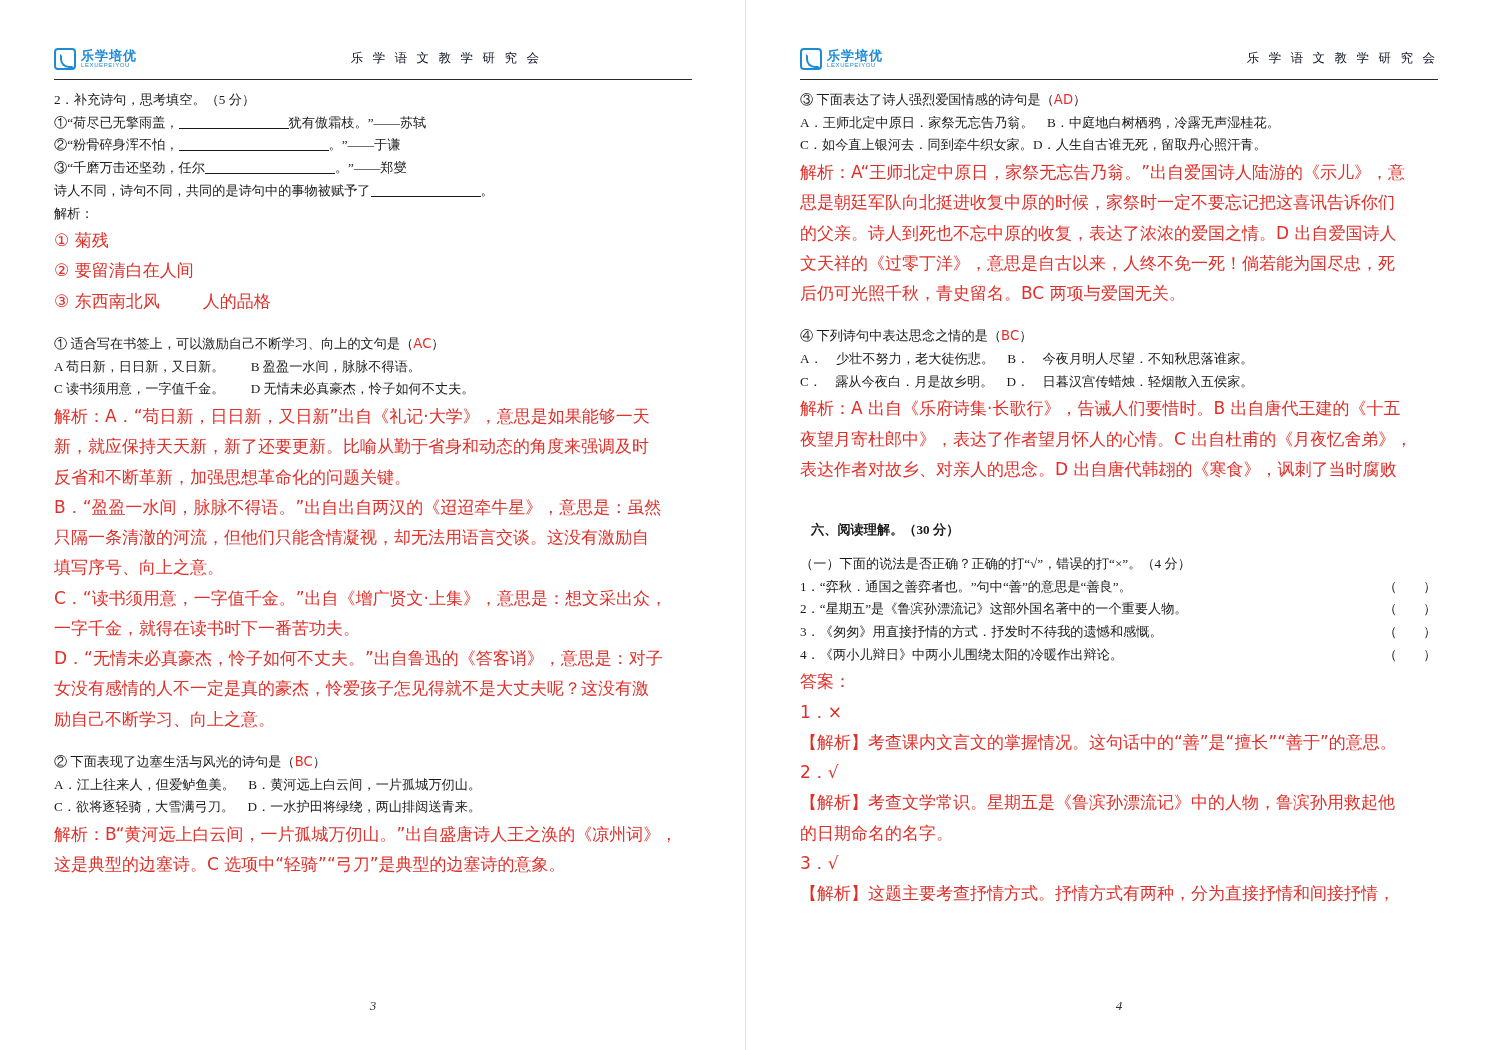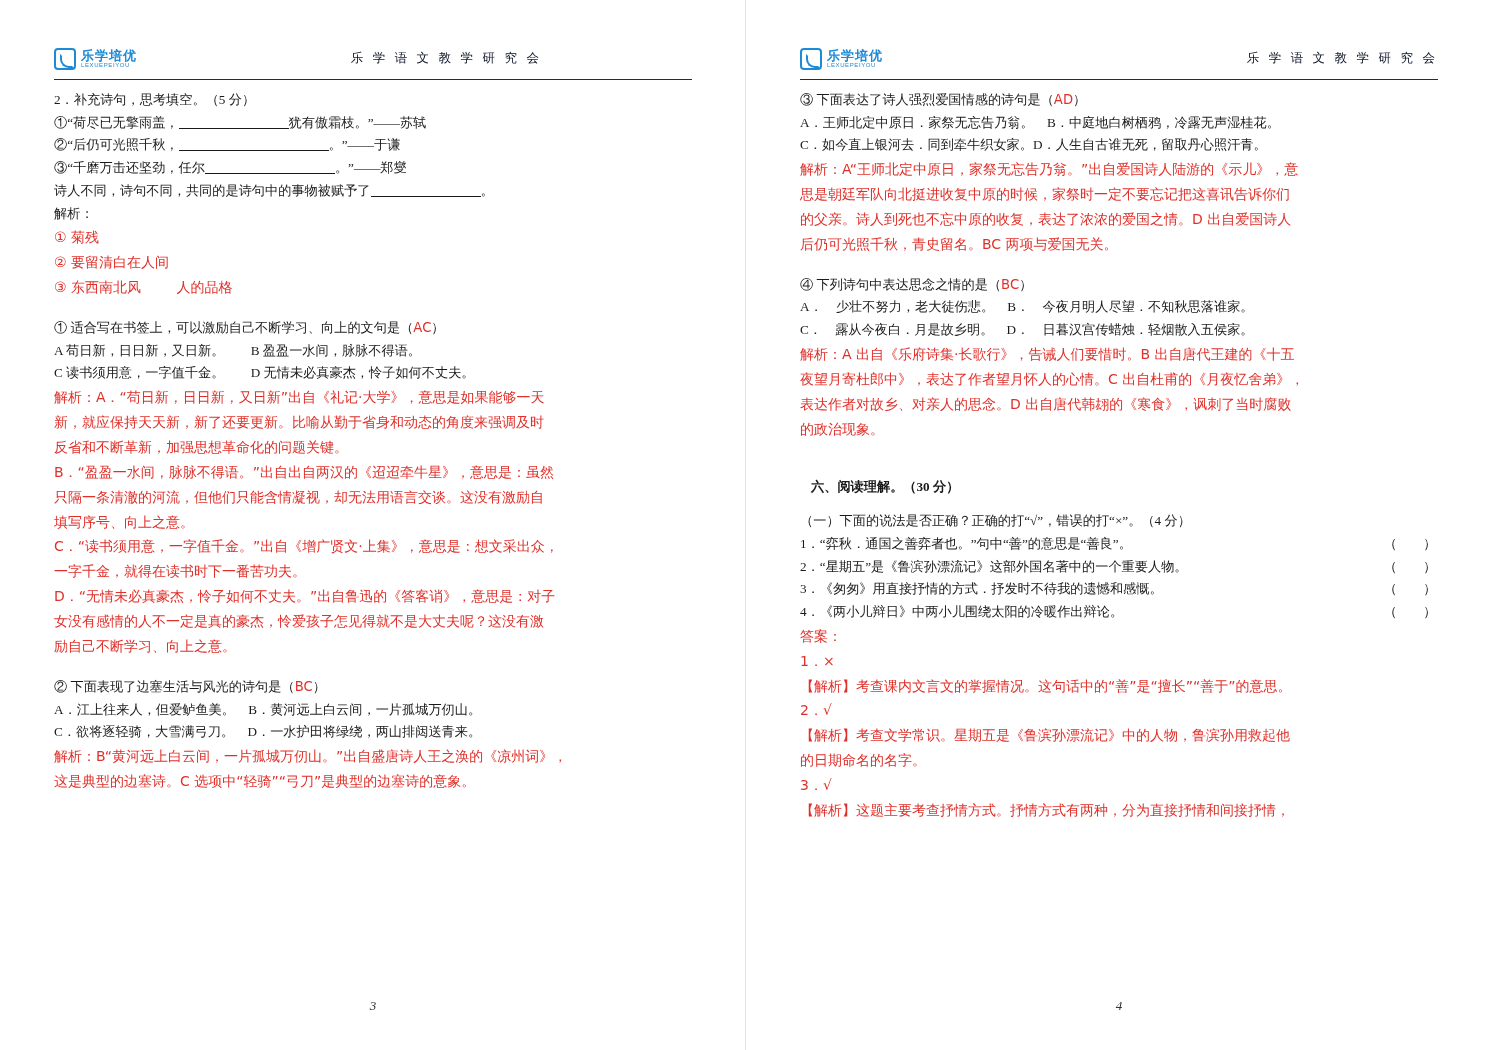--- a/index.html
+++ b/index.html
@@ -83,21 +83,21 @@
     display: inline-block;
     border-bottom: 1px solid #1a1a1a;
     vertical-align: -2px;
   }
   .b-md { width: 110px; }
   .b-lg { width: 130px; }
   .b-xl { width: 150px; }
   .red {
     color: #e0302a;
     font-family: "DejaVu Sans", sans-serif;
-    font-size: 14px;
+    font-size: 17px;
     line-height: 1.78;
   }
   .red-ans { color: #e0302a; font-family: "DejaVu Sans", sans-serif; }
   .gap-m { height: 17px; }
   .gap-l { height: 24px; }
   .sect-title { font-weight: bold; margin: 11px; }
   .checkline { display: flex; align-items: flex-end; }
   .checkline .txt { flex: 0 0 auto; }
   .checkline .dots { flex: 1 1 auto; }
   .pbracket {
@@ -133,21 +133,21 @@
       </div>
       <div class="header-title hdr-center">乐 学 语 文 教 学 研 究 会</div>
     </div>
 
     <div class="body">
 
       <p class="ln q-title">2．补充诗句，思考填空。（5 分）</p>
 
       <p class="ln"><span>①“荷尽已无擎雨盖，</span><span class="blank b-md"></span><span>犹有傲霜枝。”——苏轼</span></p>
 
-      <p class="ln"><span>②“后仍可光照千秋，</span><span class="blank b-xl"></span><span>。”——于谦</span></p>
+      <p class="ln"><span>②“粉骨碎身浑不怕，</span><span class="blank b-xl"></span><span>。”——于谦</span></p>
 
       <p class="ln"><span>③“千磨万击还坚劲，任尔</span><span class="blank b-lg"></span><span>。”——郑燮</span></p>
 
       <p class="ln"><span>诗人不同，诗句不同，共同的是诗句中的事物被赋予了</span><span class="blank b-md"></span><span>。</span></p>
 
       <p class="ln">解析：</p>
       <p class="ln red">① 菊残</p>
       <p class="ln red">② 要留清白在人间</p>
       <p class="ln red">③ 东西南北风        人的品格</p>
 
@@ -197,32 +197,32 @@
     </div>
 
     <div class="body">
 
       <p class="ln"><span>③ 下面表达了诗人强烈爱国情感的诗句是（</span><span class="red-ans">AD</span><span>）</span></p>
       <p class="ln">A．王师北定中原日．家祭无忘告乃翁。　B．中庭地白树栖鸦，冷露无声湿桂花。</p>
       <p class="ln">C．如今直上银河去．同到牵牛织女家。D．人生自古谁无死，留取丹心照汗青。</p>
       <p class="ln red">解析：A“王师北定中原日，家祭无忘告乃翁。”出自爱国诗人陆游的《示儿》，意</p>
       <p class="ln red">思是朝廷军队向北挺进收复中原的时候，家祭时一定不要忘记把这喜讯告诉你们</p>
       <p class="ln red">的父亲。诗人到死也不忘中原的收复，表达了浓浓的爱国之情。D 出自爱国诗人</p>
+      <p class="ln red">文天祥的《过零丁洋》，意思是自古以来，人终不免一死！倘若能为国尽忠，死</p>
       <p class="ln red">后仍可光照千秋，青史留名。BC 两项与爱国无关。</p>
       <p class="ln red"></p>
 
       <div class="gap-m"></div>
 
       <p class="ln"><span>④ 下列诗句中表达思念之情的是（</span><span class="red-ans">BC</span><span>）</span></p>
       <p class="ln">A．　少壮不努力，老大徒伤悲。　B．　今夜月明人尽望．不知秋思落谁家。</p>
       <p class="ln">C．　露从今夜白．月是故乡明。　D．　日暮汉宫传蜡烛．轻烟散入五侯家。</p>
       <p class="ln red">解析：A 出自《乐府诗集·长歌行》，告诫人们要惜时。B 出自唐代王建的《十五</p>
       <p class="ln red">夜望月寄杜郎中》，表达了作者望月怀人的心情。C 出自杜甫的《月夜忆舍弟》，</p>
       <p class="ln red">表达作者对故乡、对亲人的思念。D 出自唐代韩翃的《寒食》，讽刺了当时腐败</p>
-      <p class="ln red">的政治现象。</p>
 
       <div class="gap-l"></div>
 
       <p class="ln sect-title">六、阅读理解。（30 分）</p>
       <p class="ln">（一）下面的说法是否正确？正确的打“√”，错误的打“×”。（4 分）</p>
 
       <p class="ln checkline">
         <span class="txt">1．“弈秋．通国之善弈者也。”句中“善”的意思是“善良”。</span>
         <span class="dots"></span>
         <span class="pbracket">（　　）</span>

